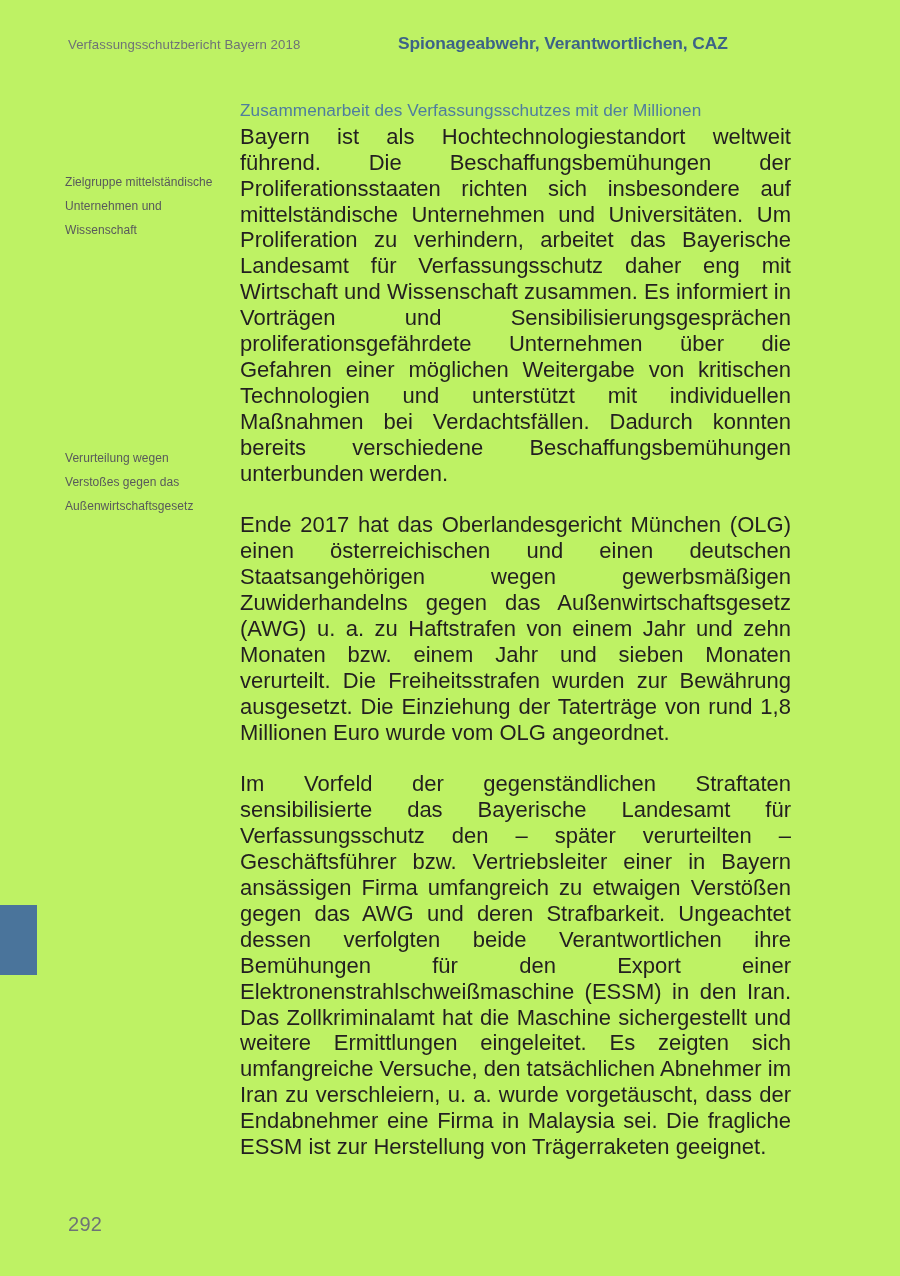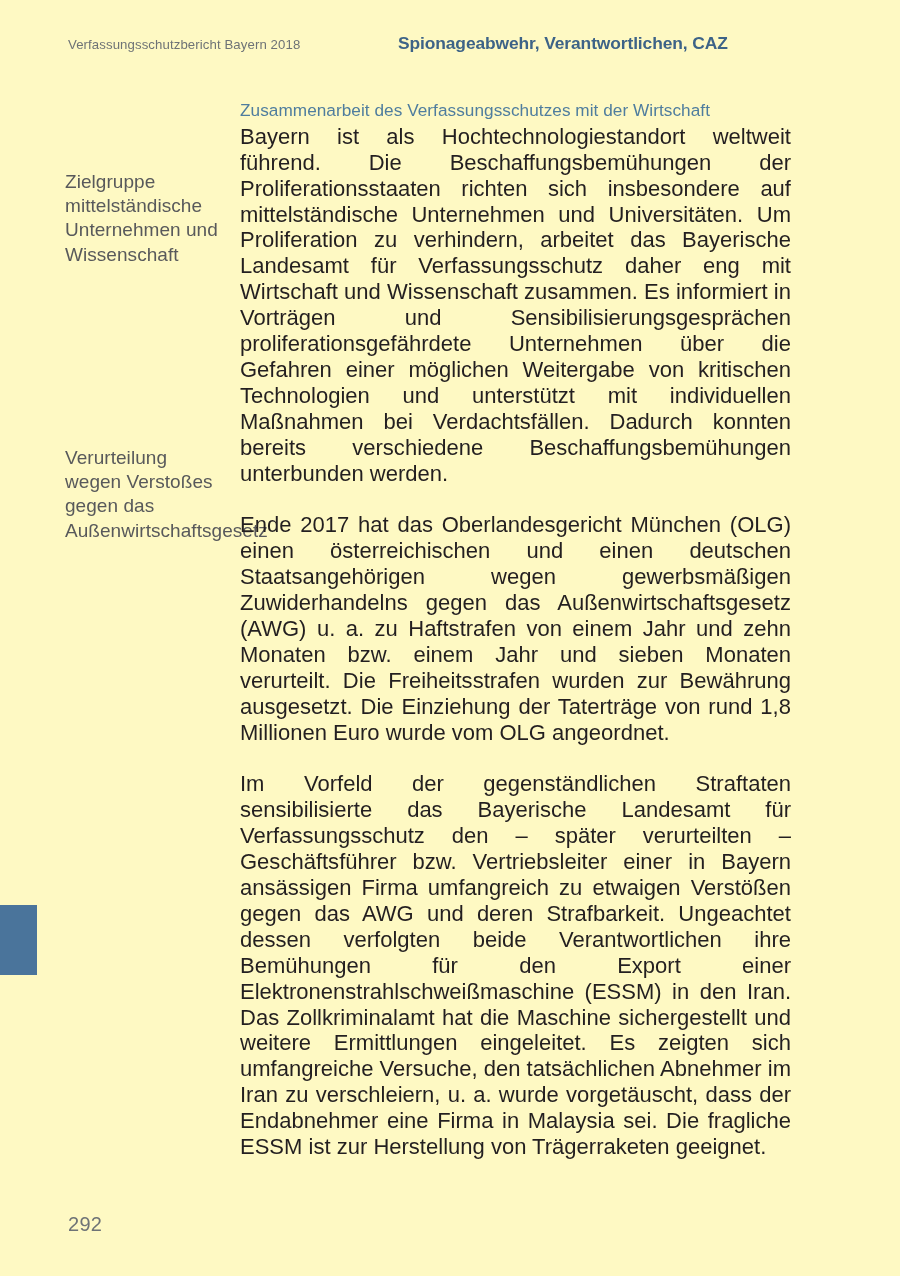--- a/index.html
+++ b/index.html
@@ -4,21 +4,21 @@
 <style>
   html, body {
     margin: 0;
     padding: 0;
     background: #ffffff;
   }
   .page {
     position: relative;
     width: 900px;
     height: 1276px;
-    background: #fef9c3;
+    background: #bef264;
     overflow: hidden;
     font-family: "Liberation Sans", sans-serif;
     -webkit-font-smoothing: antialiased;
   }
 
   
   .header {
     position: absolute;
     left: 68px;
     top: 33px;
@@ -53,21 +53,21 @@
     width: 37px;
     height: 70px;
     background: #4a749b;
   }
 
   
   .marginalia {
     position: absolute;
     left: 65px;
     width: 160px;
-    font-size: 19px;
+    font-size: 12px;
     line-height: 24.2px;
     color: #58595b;
     letter-spacing: 0.05px;
   }
   .note-1 { top: 170px; }
   .note-2 { top: 446px; }
 
   
   .content {
     position: absolute;
@@ -117,21 +117,21 @@
     <div class="header-right">Spionageabwehr, Verantwortlichen, CAZ</div>
   </div>
 
   <div class="side-tab"></div>
 
   <div class="marginalia note-1">Zielgruppe mittelständische Unternehmen und Wissenschaft</div>
 
   <div class="marginalia note-2">Verurteilung wegen Verstoßes gegen das Außenwirtschaftsgesetz</div>
 
   <div class="content">
-    <h1 class="section-title">Zusammenarbeit des Verfassungsschutzes mit der Wirtschaft</h1>
+    <h1 class="section-title">Zusammenarbeit des Verfassungsschutzes mit der Millionen</h1>
     <p class="body tight">Bayern ist als Hochtechnologiestandort weltweit führend. Die Beschaffungsbemühungen der Proliferationsstaaten richten sich insbesondere auf mittelständische Unternehmen und Universitäten. Um Proliferation zu verhindern, arbeitet das Bayerische Landesamt für Verfassungsschutz daher eng mit Wirtschaft und Wissenschaft zusammen. Es informiert in Vorträgen und Sensibilisierungsgesprächen proliferationsgefährdete Unternehmen über die Gefahren einer möglichen Weitergabe von kritischen Technologien und unterstützt mit individuellen Maßnahmen bei Verdachtsfällen. Dadurch konnten bereits verschiedene Beschaffungsbemühungen unterbunden werden.</p>
     <p class="body gap">Ende 2017 hat das Oberlandesgericht München (OLG) einen österreichischen und einen deutschen Staatsangehörigen wegen gewerbsmäßigen Zuwiderhandelns gegen das Außenwirtschaftsgesetz (AWG) u. a. zu Haftstrafen von einem Jahr und zehn Monaten bzw. einem Jahr und sieben Monaten verurteilt. Die Freiheitsstrafen wurden zur Bewährung ausgesetzt. Die Einziehung der Taterträge von rund 1,8 Millionen Euro wurde vom OLG angeordnet.</p>
     <p class="body gap">Im Vorfeld der gegenständlichen Straftaten sensibilisierte das Bayerische Landesamt für Verfassungsschutz den – später verurteilten – Geschäftsführer bzw. Vertriebsleiter einer in Bayern ansässigen Firma umfangreich zu etwaigen Verstößen gegen das AWG und deren Strafbarkeit. Ungeachtet dessen verfolgten beide Verantwortlichen ihre Bemühungen für den Export einer Elektronenstrahlschweißmaschine (ESSM) in den Iran. Das Zollkriminalamt hat die Maschine sichergestellt und weitere Ermittlungen eingeleitet. Es zeigten sich umfangreiche Versuche, den tatsächlichen Abnehmer im Iran zu verschleiern, u. a. wurde vorgetäuscht, dass der Endabnehmer eine Firma in Malaysia sei. Die fragliche ESSM ist zur Herstellung von Trägerraketen geeignet.</p>
   </div>
 
   <div class="folio">292</div>
 
 </div>
 
 </body></html>

